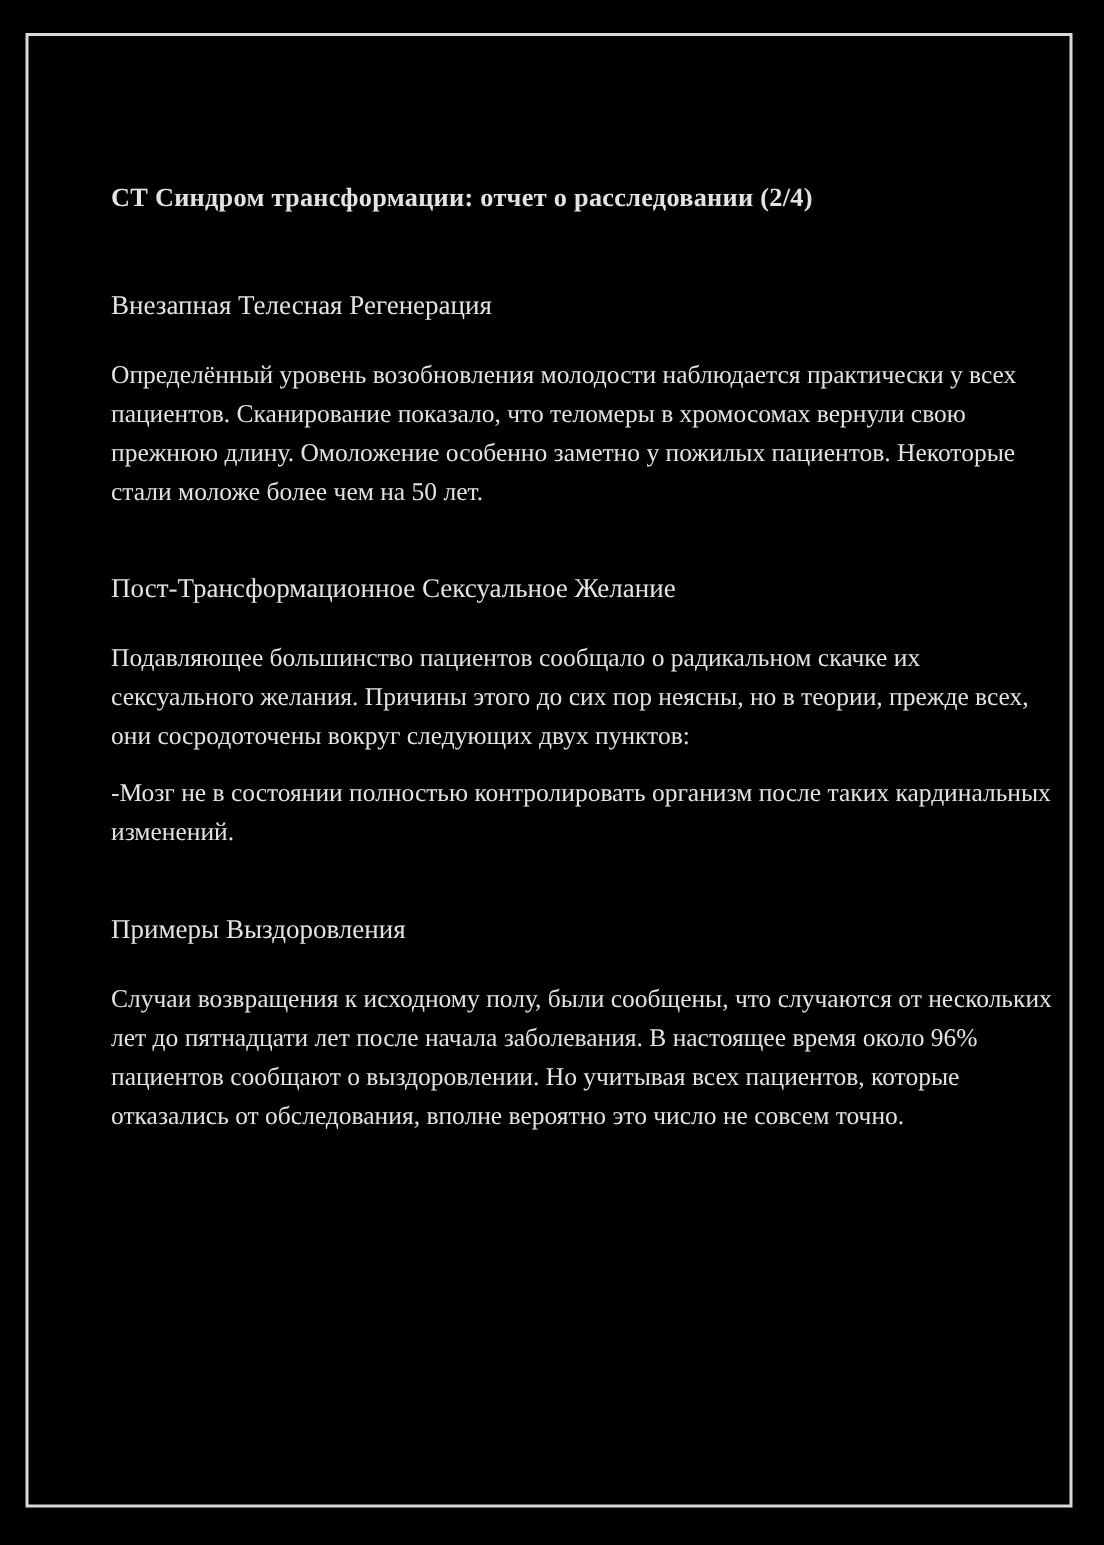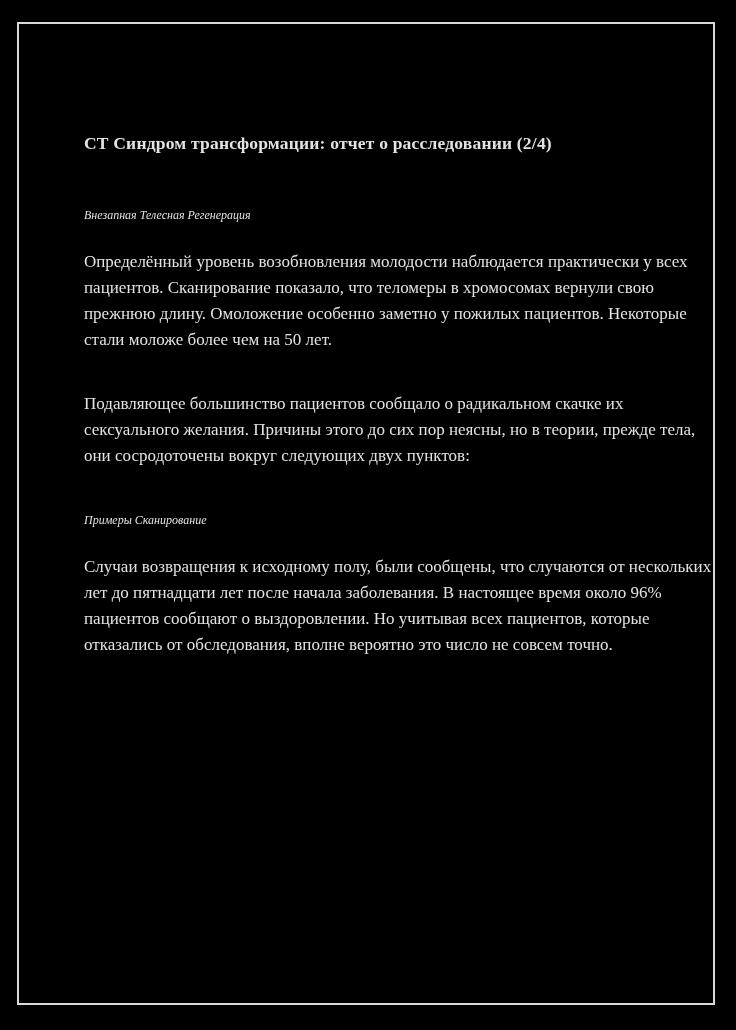--- a/index.html
+++ b/index.html
@@ -20,41 +20,39 @@
     left: 17px;
     top: 22px;
     width: 698px;
     height: 983px;
     border: 2px solid #d9d9d9;
     background: #000000;
     box-sizing: border-box;
   }
   .content {
     position: absolute;
-    left: 65px;
+    left: 55px;
     top: 94px;
     width: 632px;
     font-size: 17px;
     line-height: 26px;
-    margin-top: 12px;
   }
   .doc-title {
     font-weight: bold;
     font-size: 17.5px;
     margin: 0 0 46px 0;
     letter-spacing: 0.2px;
   }
   .section {
     margin-bottom: 38px;
   }
   .section-heading {
     font-weight: normal;
-    font-size: 12px;
+    font-size: 18px;
     margin: 0 0 21px 0;
-    font-style: italic;
   }
   .section-body {
     margin: 0;
   }
   .bullet-list {
     margin-top: 12px;
   }
   .bullet-line {
     margin: 0;
   }
@@ -66,24 +64,26 @@
   <div class="content">
 
     <h1 class="doc-title">СТ Синдром трансформации: отчет о расследовании (2/4)</h1>
 
     <div class="section">
       <h2 class="section-heading">Внезапная Телесная Регенерация</h2>
       <p class="section-body">Определённый уровень возобновления молодости наблюдается практически у всех пациентов. Сканирование показало, что теломеры в хромосомах вернули свою прежнюю длину. Омоложение особенно заметно у пожилых пациентов. Некоторые стали моложе более чем на 50 лет.</p>
     </div>
 
     <div class="section">
-      <p class="section-body">Подавляющее большинство пациентов сообщало о радикальном скачке их сексуального желания. Причины этого до сих пор неясны, но в теории, прежде тела, они сосродоточены вокруг следующих двух пунктов:</p>
+      <h2 class="section-heading">Пост-Трансформационное Сексуальное Желание</h2>
+      <p class="section-body">Подавляющее большинство пациентов сообщало о радикальном скачке их сексуального желания. Причины этого до сих пор неясны, но в теории, прежде всех, они сосродоточены вокруг следующих двух пунктов:</p>
       <div class="bullet-list">
+        <p class="bullet-line">-Мозг не в состоянии полностью контролировать организм после таких кардинальных изменений.</p>
       </div>
     </div>
 
     <div class="section">
-      <h2 class="section-heading">Примеры Сканирование</h2>
+      <h2 class="section-heading">Примеры Выздоровления</h2>
       <p class="section-body">Случаи возвращения к исходному полу, были сообщены, что случаются от нескольких лет до пятнадцати лет после начала заболевания. В настоящее время около 96% пациентов сообщают о выздоровлении. Но учитывая всех пациентов, которые отказались от обследования, вполне вероятно это число не совсем точно.</p>
     </div>
 
   </div>
 </div>
 
 </body></html>

